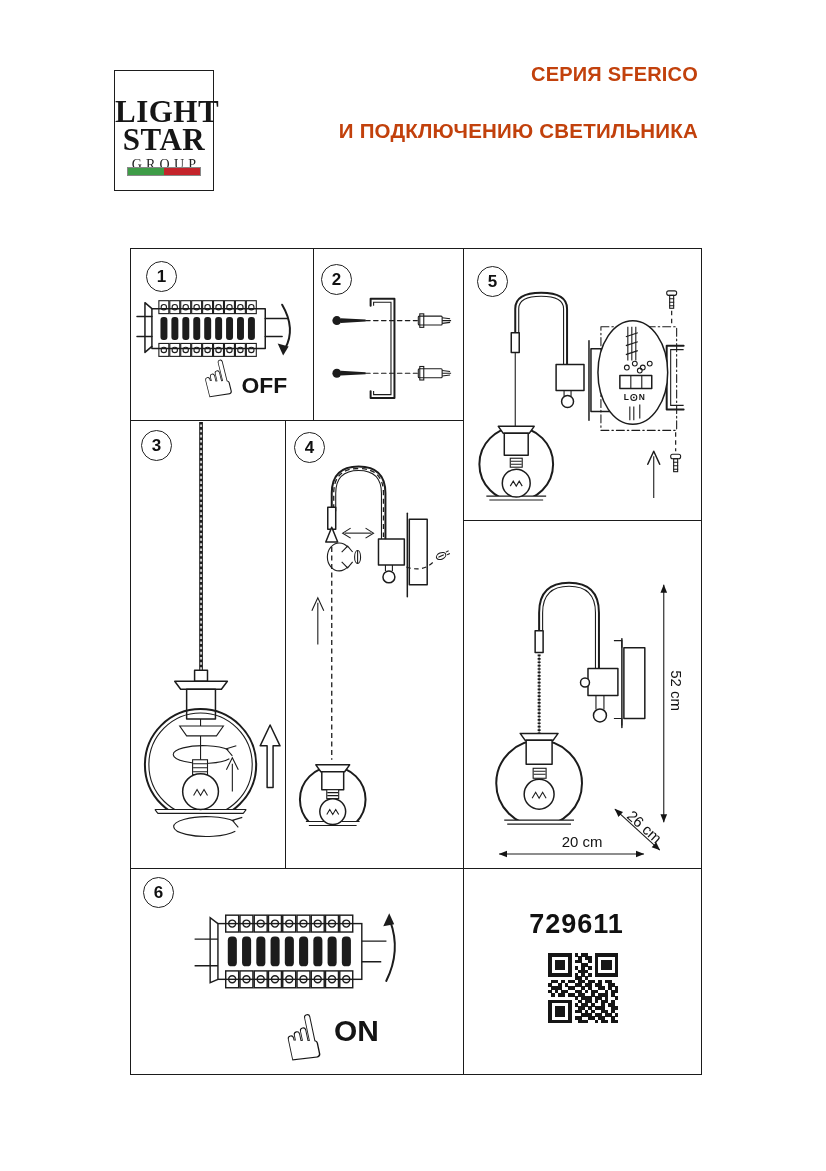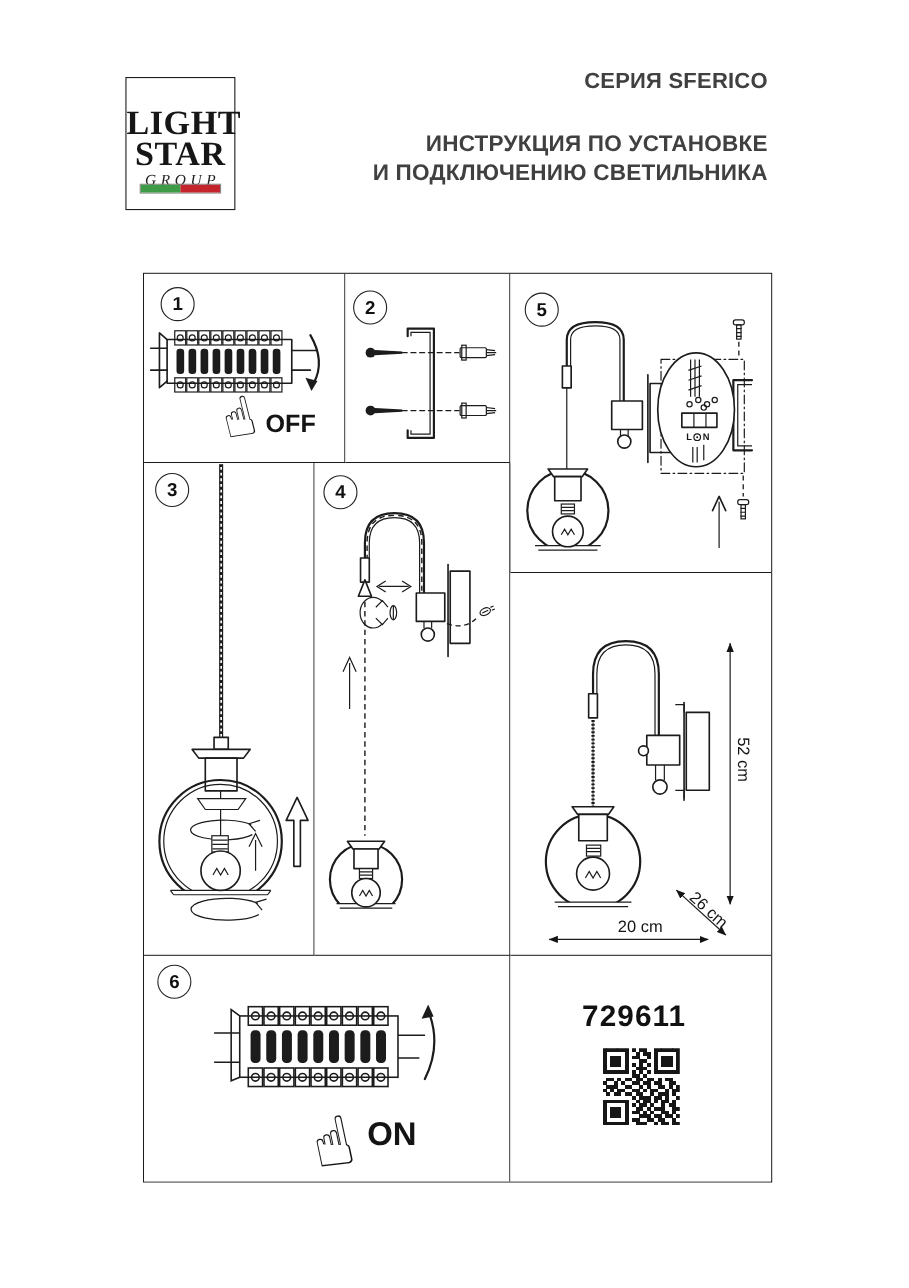--- a/index.html
+++ b/index.html
@@ -3,25 +3,25 @@
 <meta charset="utf-8">
 <style>
   html,body{margin:0;padding:0;background:#fff;}
   body{width:826px;height:1171px;position:relative;font-family:"Liberation Sans",sans-serif;color:#111;overflow:hidden;}
   .page{position:absolute;inset:0;background:#fff;}
 
   
   .logo-box{position:absolute;left:114px;top:70px;width:100px;height:121px;border:1.5px solid #1d1d1d;text-align:center;box-sizing:border-box;}
   .logo-l1,.logo-l2{font-family:"Liberation Serif",serif;font-weight:bold;font-size:31px;line-height:28px;letter-spacing:.5px;color:#161616;}
   .logo-l1{margin-top:27px;}
-  .logo-l3{font-family:"Liberation Serif",serif;font-size:14px;letter-spacing:4.2px;text-indent:4px;margin-top:3px;color:#222;font-style:italic;}
+  .logo-l3{font-family:"Liberation Serif",serif;font-size:14px;letter-spacing:4.2px;text-indent:4px;margin-top:3px;color:#222;}
   .logo-flag{position:absolute;left:12px;right:12px;bottom:14px;height:7px;border:1px solid #888;display:flex;}
   .flag-g{flex:1;}"";.flag-w{flex:1;background:#fff;}.flag-r{flex:1;}
 
-  .titles{position:absolute;left:300px;top:60px;width:398px;text-align:right;font-weight:bold;color:#404040;}
+  .titles{position:absolute;left:300px;top:60px;width:398px;text-align:right;font-weight:bold;color:#c2410c;}
   .t-series{font-size:20px;line-height:28px;letter-spacing:.2px;}
   .t-gap{height:29px;}
   .t-inst{font-size:20.5px;line-height:27px;letter-spacing:.2px;}
 
   
   .grid{position:absolute;left:130px;top:248px;width:570px;height:825px;border:1.6px solid #1b1b1b;box-sizing:content-box;}
   .panel{position:absolute;box-sizing:border-box;background:#fff;}
   .br{border-right:1.6px solid #1b1b1b;}
   .bb{border-bottom:1.6px solid #1b1b1b;}
   .panel svg{position:absolute;left:0;top:0;width:100%;height:100%;}
@@ -55,21 +55,20 @@
     <div class="logo-flag">
       <span class="flag-g" style="background:#3e9c47"></span>
       <span class="flag-w"></span>
       <span class="flag-r" style="background:#c4242b"></span>
     </div>
   </div>
 
   <div class="titles">
     <div class="t-series">СЕРИЯ SFERICO</div>
     <div class="t-gap"></div>
-    <div class="t-inst">ИНСТРУКЦИЯ ПО УСТАНОВКЕ</div>
     <div class="t-inst">И ПОДКЛЮЧЕНИЮ СВЕТИЛЬНИКА</div>
   </div>
 
   <div class="grid">
 
     <section class="panel br bb" style="left:0;top:0;width:183px;height:172px">
       <div class="num" style="left:15px;top:12px">1</div>
       <svg viewBox="0 0 183 172">
         <defs>
           <g id="bcol">

